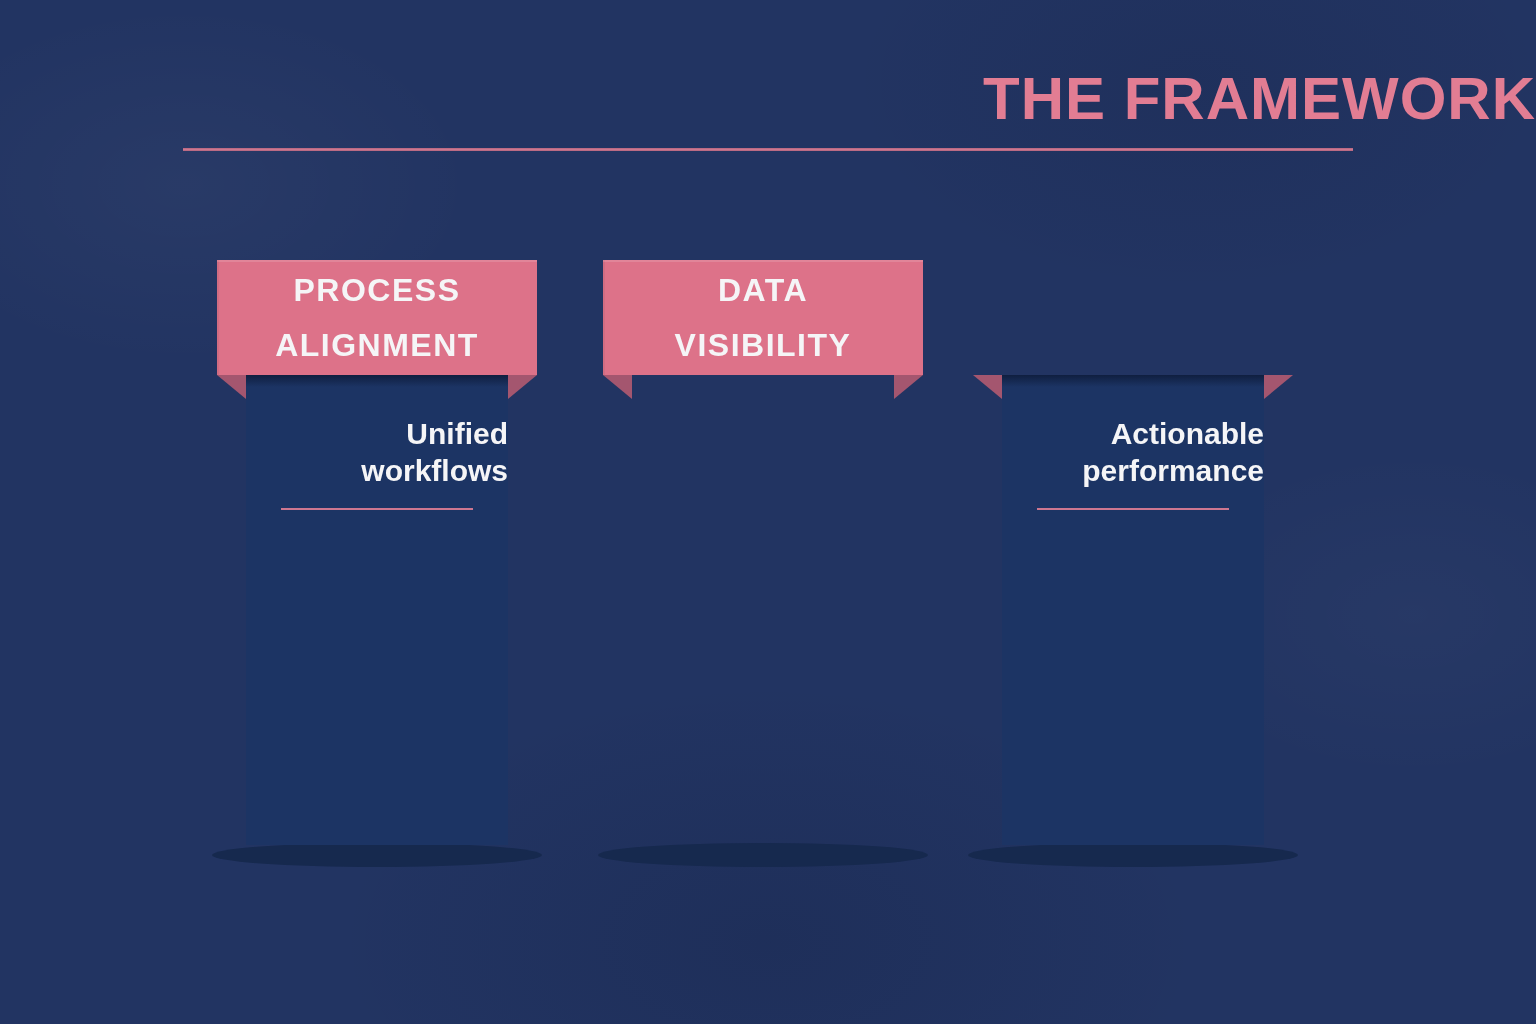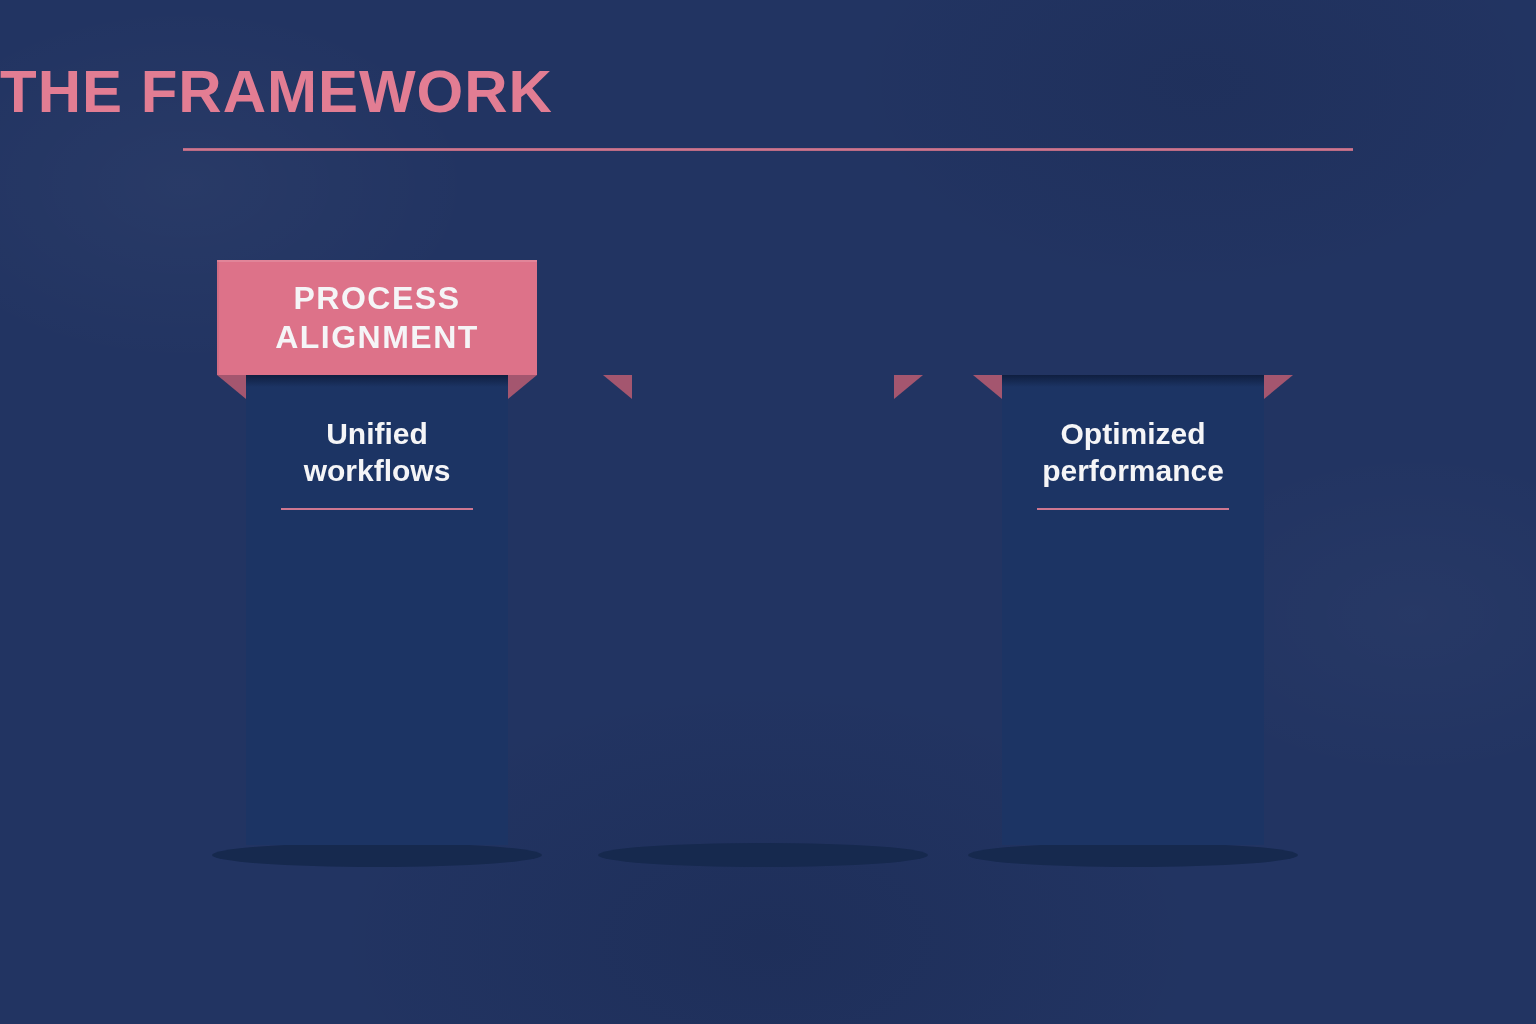--- a/index.html
+++ b/index.html
@@ -12,21 +12,21 @@
   .stage .texture{
     position:absolute;inset:0;pointer-events:none;z-index:0;
     background:
       radial-gradient(420px 260px at 12% 18%, rgba(255,255,255,0.03), rgba(255,255,255,0) 70%),
       radial-gradient(500px 300px at 78% 8%,  rgba(8,16,40,0.10),    rgba(8,16,40,0) 70%),
       radial-gradient(600px 360px at 50% 92%, rgba(8,16,40,0.14),    rgba(8,16,40,0) 72%),
       radial-gradient(380px 240px at 92% 60%, rgba(255,255,255,0.025),rgba(255,255,255,0) 70%);
   }
 
   .title{
-    position:absolute;top:57px;left:0;width:1536px;text-align:left;
+    position:absolute;top:64px;left:0;width:1536px;text-align:right;
     font-size:60px;font-weight:bold;letter-spacing:1px;
     color:var(--title-pink,#e27d93);z-index:2;
   }
   .divider{
     position:absolute;top:148px;left:183px;width:1170px;height:3px;z-index:2;
     background:linear-gradient(to bottom,#b2647e,var(--divider-pink,#e095ab) 50%,#b2647e);
   }
 
   .card{position:absolute;top:260px;width:320px;height:640px;z-index:1;}
   .card.c1{left:217px}
@@ -52,26 +52,26 @@
   .fold.left{left:0;clip-path:polygon(0 0,100% 0,100% 100%);}
   .fold.right{right:0;clip-path:polygon(0 0,100% 0,0 100%);}
 
   .banner{
     position:absolute;top:0;left:0;width:320px;height:115px;z-index:3;
     background:var(--banner-pink,#dd7289);
     display:flex;align-items:center;justify-content:center;text-align:center;
     box-shadow:inset 0 2px 0 rgba(255,255,255,0.14), inset 2px 0 0 rgba(0,0,0,0.05);
   }
   .banner-text{
-    color:var(--text-white,#fff);font-weight:bold;font-size:32px;line-height:39px;
+    color:var(--text-white,#fff);font-weight:bold;font-size:32px;line-height:55px;
     letter-spacing:1.5px;white-space:pre-line;
   }
 
   .subtitle{
-    position:relative;margin-top:40px;text-align:center;
+    position:relative;margin-top:40px;text-align:right;
     color:var(--text-white,#f5f5f7);font-weight:bold;font-size:30px;line-height:37px;
     white-space:pre-line;
   }
   .underline{
     position:relative;width:192px;height:2px;margin:19px auto 0;
     background:var(--divider-pink,#c9708b);
   }
 </style>
 </head>
 <body>
@@ -94,25 +94,29 @@
     <div class="banner">
       <div class="banner-text">PROCESS
 ALIGNMENT</div>
     </div>
   </div>
 
   <div class="card c2">
     <div class="shadow"></div>
     <div class="fold left"></div>
     <div class="fold right"></div>
+    <div class="banner">
+      <div class="banner-text">DATA
+VISIBILITY</div>
+    </div>
   </div>
 
   <div class="card c3">
     <div class="shadow"></div>
     <div class="column">
-      <div class="subtitle">Optimized
+      <div class="subtitle">Actionable
 performance</div>
       <div class="underline"></div>
     </div>
     <div class="fold left"></div>
     <div class="fold right"></div>
   </div>
 </div>
 
 </body></html>

